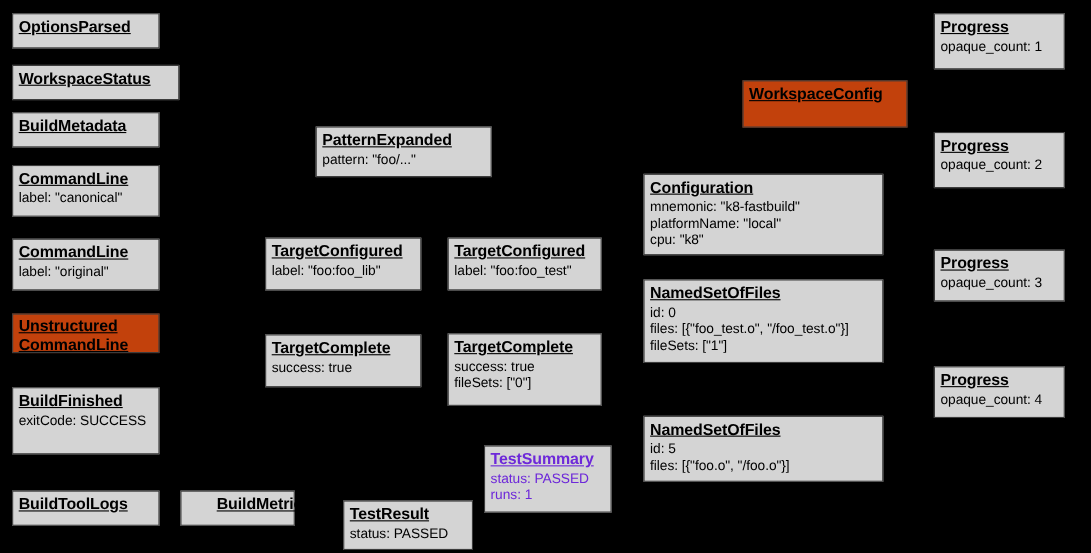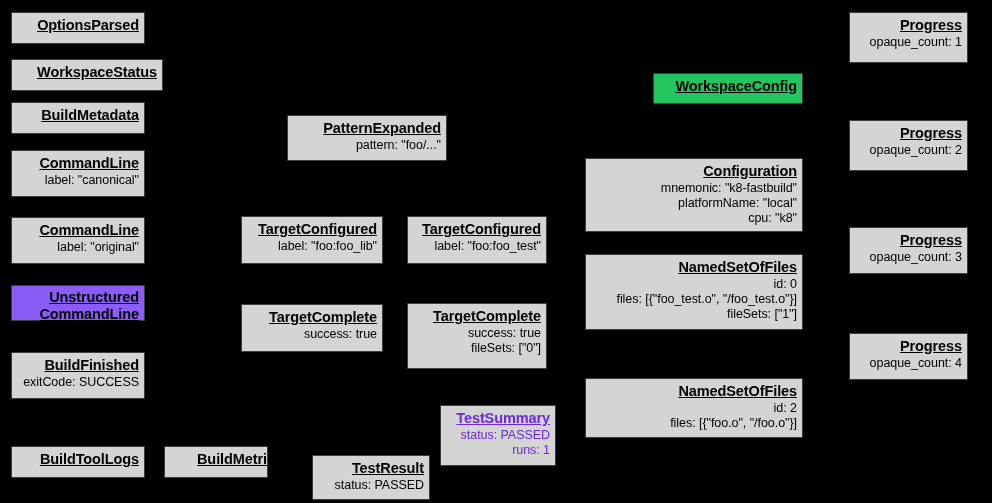--- a/index.html
+++ b/index.html
@@ -15,21 +15,20 @@
     overflow: hidden;
     font-family: "Liberation Sans", sans-serif;
   }
   .node {
     position: absolute;
     background: #d4d4d4;
     border: 1px solid #3c3c3c;
     box-sizing: border-box;
     padding: 3px 5px 4px 5px;
     color: #000000;
-    text-align: right;
   }
   .node-title {
     display: inline-block;
     font-size: 14.5px;
     font-weight: bold;
     line-height: 17px;
     text-decoration: underline;
     white-space: pre;
     letter-spacing: -0.1px;
   }
@@ -52,23 +51,23 @@
 <div id="canvas" style="width: 992px; height: 503px; background: rgb(0, 0, 0);">
     <div class="node" style="left: 11px; top: 12px; width: 134px; height: 32px; background: rgb(212, 212, 212); border-color: rgb(60, 60, 60); color: rgb(0, 0, 0);"><div class="node-title">OptionsParsed</div></div>
     <div class="node" style="left: 11px; top: 59px; width: 152px; height: 32px; background: rgb(212, 212, 212); border-color: rgb(60, 60, 60); color: rgb(0, 0, 0);"><div class="node-title">WorkspaceStatus</div></div>
     <div class="node" style="left: 11px; top: 102px; width: 134px; height: 32px; background: rgb(212, 212, 212); border-color: rgb(60, 60, 60); color: rgb(0, 0, 0);"><div class="node-title">BuildMetadata</div></div>
     <div class="node" style="left: 11px; top: 150px; width: 134px; height: 47px; background: rgb(212, 212, 212); border-color: rgb(60, 60, 60); color: rgb(0, 0, 0);"><div class="node-title">CommandLine</div><div class="node-fields">
         <div class="node-field">label: "canonical"</div>
       </div></div>
     <div class="node" style="left: 11px; top: 217px; width: 134px; height: 47px; background: rgb(212, 212, 212); border-color: rgb(60, 60, 60); color: rgb(0, 0, 0);"><div class="node-title">CommandLine</div><div class="node-fields">
         <div class="node-field">label: "original"</div>
       </div></div>
-    <div class="node" style="left: 11px; top: 285px; width: 134px; height: 36px; background: #8b5cf6; border-color: rgb(60, 60, 60); color: rgb(0, 0, 0);"><div class="node-title two-line">Unstructured
+    <div class="node" style="left: 11px; top: 285px; width: 134px; height: 36px; background: #c2410c; border-color: rgb(60, 60, 60); color: rgb(0, 0, 0);"><div class="node-title two-line">Unstructured
 CommandLine</div></div>
-    <div class="node" style="left: 11px; top: 352px; width: 134px; height: 47px; background: rgb(212, 212, 212); border-color: rgb(60, 60, 60); color: rgb(0, 0, 0);"><div class="node-title">BuildFinished</div><div class="node-fields">
+    <div class="node" style="left: 11px; top: 352px; width: 134px; height: 61px; background: rgb(212, 212, 212); border-color: rgb(60, 60, 60); color: rgb(0, 0, 0);"><div class="node-title">BuildFinished</div><div class="node-fields">
         <div class="node-field">exitCode: SUCCESS</div>
       </div></div>
     <div class="node" style="left: 11px; top: 446px; width: 134px; height: 32px; background: rgb(212, 212, 212); border-color: rgb(60, 60, 60); color: rgb(0, 0, 0);"><div class="node-title">BuildToolLogs</div></div>
     <div class="node" style="left: 164px; top: 446px; width: 104px; height: 32px; background: rgb(212, 212, 212); border-color: rgb(60, 60, 60); color: rgb(0, 0, 0); padding-left: 32px;"><div class="node-title">BuildMetrics</div></div>
     <div class="node" style="left: 287px; top: 115px; width: 160px; height: 46px; background: rgb(212, 212, 212); border-color: rgb(60, 60, 60); color: rgb(0, 0, 0);"><div class="node-title">PatternExpanded</div><div class="node-fields">
         <div class="node-field">pattern: "foo/..."</div>
       </div></div>
     <div class="node" style="left: 241px; top: 216px; width: 142px; height: 48px; background: rgb(212, 212, 212); border-color: rgb(60, 60, 60); color: rgb(0, 0, 0);"><div class="node-title">TargetConfigured</div><div class="node-fields">
         <div class="node-field">label: "foo:foo_lib"</div>
       </div></div>
@@ -82,33 +81,33 @@
         <div class="node-field">success: true</div>
         <div class="node-field">fileSets: ["0"]</div>
       </div></div>
     <div class="node" style="left: 312px; top: 421px; width: 118px; height: 45px; background: rgb(212, 212, 212); border-color: rgb(60, 60, 60); color: rgb(0, 0, 0); margin-top: 34px;"><div class="node-title">TestResult</div><div class="node-fields">
         <div class="node-field">status: PASSED</div>
       </div></div>
     <div class="node" style="left: 440px; top: 405px; width: 116px; height: 61px; background: rgb(212, 212, 212); border-color: rgb(60, 60, 60); color: #6d28d9;"><div class="node-title">TestSummary</div><div class="node-fields">
         <div class="node-field">status: PASSED</div>
         <div class="node-field">runs: 1</div>
       </div></div>
-    <div class="node" style="left: 653px; top: 73px; width: 150px; height: 31px; background: #22c55e; border-color: rgb(60, 60, 60); color: rgb(0, 0, 0);"><div class="node-title">WorkspaceConfig</div></div>
+    <div class="node" style="left: 675px; top: 73px; width: 150px; height: 43px; background: #c2410c; border-color: rgb(60, 60, 60); color: rgb(0, 0, 0);"><div class="node-title">WorkspaceConfig</div></div>
     <div class="node" style="left: 585px; top: 158px; width: 218px; height: 74px; background: rgb(212, 212, 212); border-color: rgb(60, 60, 60); color: rgb(0, 0, 0);"><div class="node-title">Configuration</div><div class="node-fields">
         <div class="node-field">mnemonic: "k8-fastbuild"</div>
         <div class="node-field">platformName: "local"</div>
         <div class="node-field">cpu: "k8"</div>
       </div></div>
     <div class="node" style="left: 585px; top: 254px; width: 218px; height: 76px; background: rgb(212, 212, 212); border-color: rgb(60, 60, 60); color: rgb(0, 0, 0);"><div class="node-title">NamedSetOfFiles</div><div class="node-fields">
         <div class="node-field">id: 0</div>
         <div class="node-field">files: [{"foo_test.o", "/foo_test.o"}]</div>
         <div class="node-field">fileSets: ["1"]</div>
       </div></div>
     <div class="node" style="left: 585px; top: 378px; width: 218px; height: 60px; background: rgb(212, 212, 212); border-color: rgb(60, 60, 60); color: rgb(0, 0, 0);"><div class="node-title">NamedSetOfFiles</div><div class="node-fields">
-        <div class="node-field">id: 2</div>
+        <div class="node-field">id: 5</div>
         <div class="node-field">files: [{"foo.o", "/foo.o"}]</div>
       </div></div>
     <div class="node" style="left: 849px; top: 12px; width: 119px; height: 51px; background: rgb(212, 212, 212); border-color: rgb(60, 60, 60); color: rgb(0, 0, 0);"><div class="node-title">Progress</div><div class="node-fields">
         <div class="node-field">opaque_count: 1</div>
       </div></div>
     <div class="node" style="left: 849px; top: 120px; width: 119px; height: 51px; background: rgb(212, 212, 212); border-color: rgb(60, 60, 60); color: rgb(0, 0, 0);"><div class="node-title">Progress</div><div class="node-fields">
         <div class="node-field">opaque_count: 2</div>
       </div></div>
     <div class="node" style="left: 849px; top: 227px; width: 119px; height: 47px; background: rgb(212, 212, 212); border-color: rgb(60, 60, 60); color: rgb(0, 0, 0);"><div class="node-title">Progress</div><div class="node-fields">
         <div class="node-field">opaque_count: 3</div>

